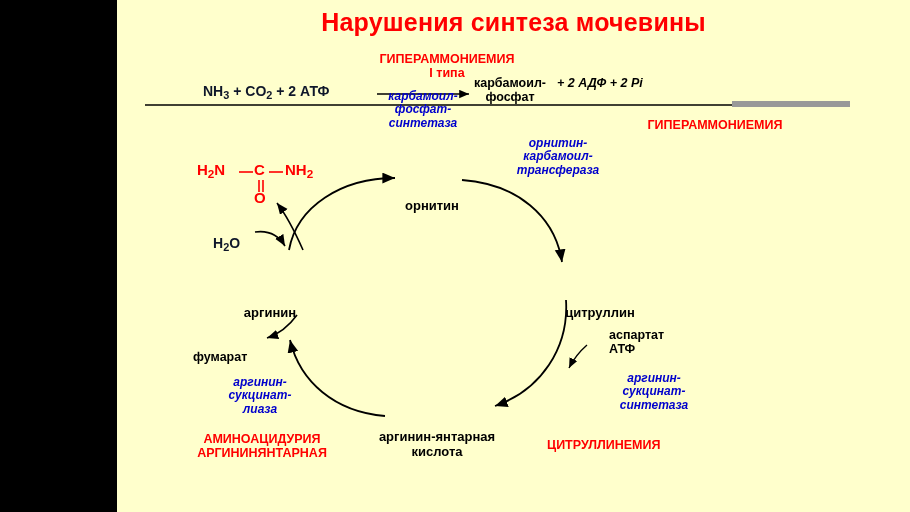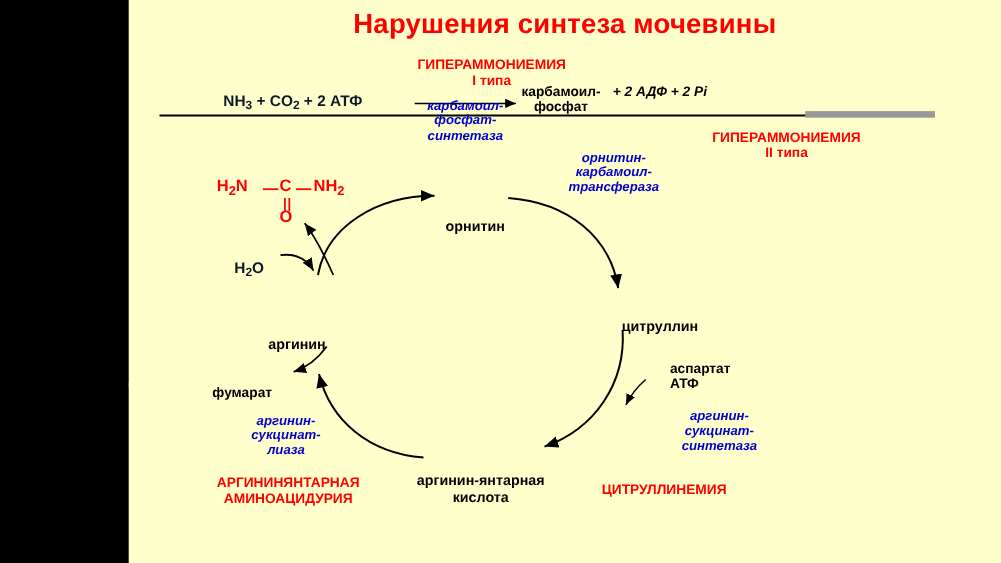--- a/index.html
+++ b/index.html
@@ -153,21 +153,20 @@
 
   <div class="lbl blackn" style="left:348px; top:76px; width:90px;">
     <div>карбамоил-</div>
     <div>фосфат</div>
   </div>
 
   <div class="lbl blackn" style="left:440px; top:76px;font-style:italic;">+ 2 АДФ  + 2 Рi</div>
 
   <div class="lbl red" style="left:478px; top:118px; width:240px;">
     <div>ГИПЕРАММОНИЕМИЯ</div>
-    <div>II типа</div>
   </div>
 
   <div class="lbl blue" style="left:386px; top:137px; width:110px;">
     <div>орнитин-</div>
     <div>карбамоил-</div>
     <div>трансфераза</div>
   </div>
 
   <div class="lbl" style="left:80px; top:162px; color:#FF0000; font-weight:bold; font-size:15px;">
     <span>H</span><span class="sub">2</span><span>N</span>
@@ -176,21 +175,21 @@
   <div class="lbl" style="left:168px; top:162px; color:#FF0000; font-weight:bold; font-size:15px;text-align:right;">
     <span>NH</span><span class="sub">2</span>
   </div>
   <div class="lbl" style="left:137px; top:190px; color:#FF0000; font-weight:bold; font-size:15px;">O</div>
 
   <div class="lbl black" style="left:96px; top:236px;">
     <span>H</span><span class="sub">2</span><span>O</span>
   </div>
 
   <div class="lbl green" style="left:280px; top:199px; width:70px;">орнитин</div>
-  <div class="lbl green" style="left:438px; top:290px; width:90px;">цитруллин</div>
+  <div class="lbl green" style="left:438px; top:306px; width:90px;">цитруллин</div>
   <div class="lbl green" style="left:246px; top:430px; width:148px;">
     <div>аргинин-янтарная</div>
     <div>кислота</div>
   </div>
   <div class="lbl green" style="left:113px; top:306px; width:80px;">аргинин</div>
 
   <div class="lbl blackn" style="left:76px; top:350px;">фумарат</div>
 
   <div class="lbl blue" style="left:98px; top:376px; width:90px;">
     <div>аргинин-</div>
@@ -205,17 +204,17 @@
 
   <div class="lbl blue" style="left:492px; top:372px; width:90px;">
     <div>аргинин-</div>
     <div>сукцинат-</div>
     <div>синтетаза</div>
   </div>
 
   <div class="lbl red" style="left:430px; top:438px;text-align:right;">ЦИТРУЛЛИНЕМИЯ</div>
 
   <div class="lbl red" style="left:50px; top:432px; width:190px;">
+    <div>АМИНОАЦИДУРИЯ</div>
     <div>АРГИНИНЯНТАРНАЯ</div>
-    <div>АМИНОАЦИДУРИЯ</div>
   </div>
 
 </div>
 
 </body></html>

